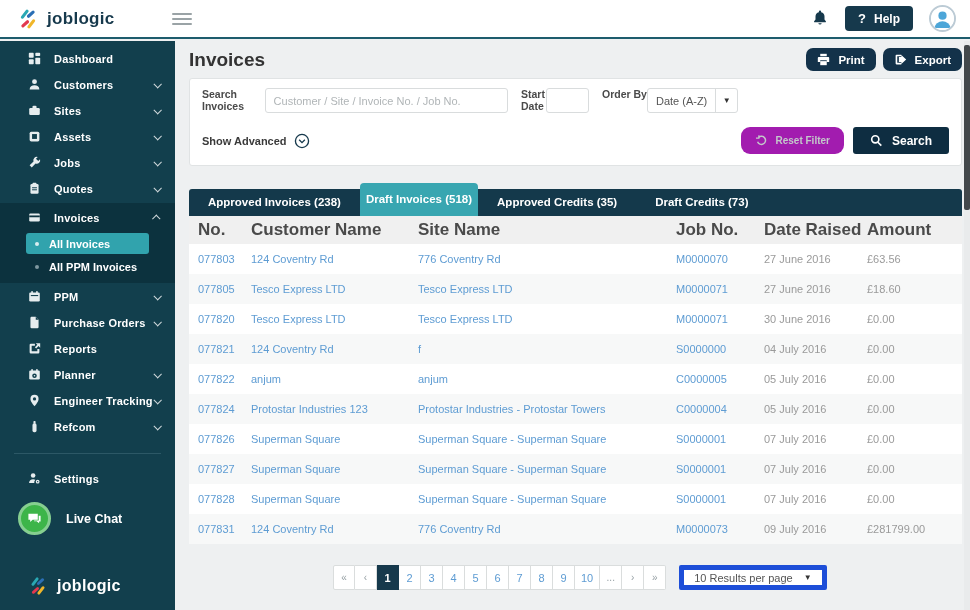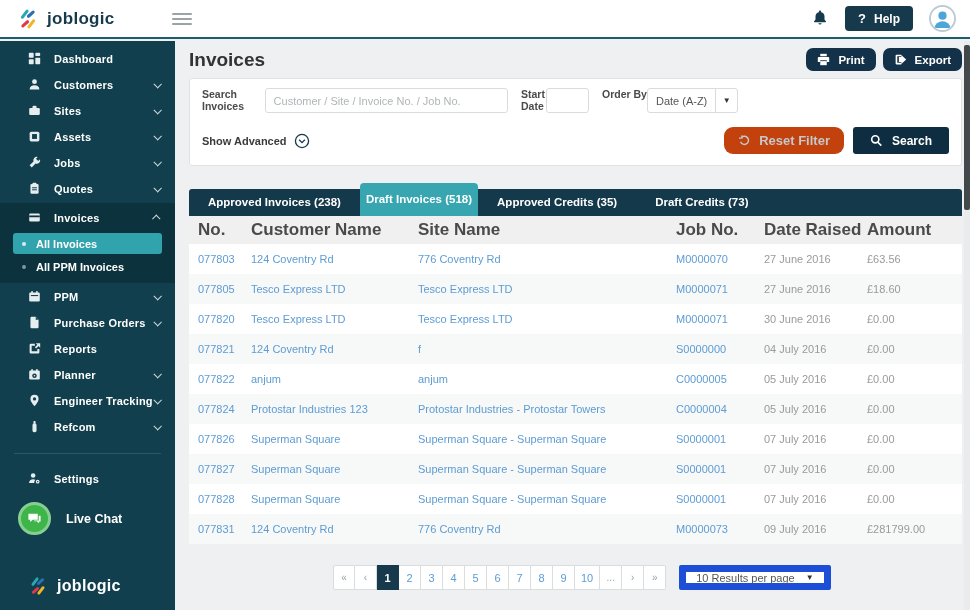--- a/index.html
+++ b/index.html
@@ -23,21 +23,21 @@
   
   .sidebar{position:absolute;top:41px;left:0;bottom:0;width:175px;background:#123f4d;color:#fff;padding-top:5px}
   .nav-item{display:flex;align-items:center;height:26px;padding:0 15px 0 28px;font-size:11px;font-weight:bold;cursor:pointer;letter-spacing:.2px}
   .nav-icon{width:14px;height:14px;margin-right:12px;flex:0 0 14px}
   .nav-icon svg{width:13px;height:13px;fill:#e6edef;display:block}
   .nav-label{white-space:nowrap}
   .chev{margin-left:auto;width:6px;height:6px;border-right:1.7px solid #cfd8db;border-bottom:1.7px solid #cfd8db;flex:0 0 6px}
   .chev.down{transform:rotate(45deg) translateY(-1px)}
   .chev.up{transform:rotate(225deg) translateY(-1px)}
   .nav-group{background:#0c323e;padding:2px 0 6px;margin:1px 0}
-  .nav-sub{display:flex;align-items:center;height:21px;margin:2px 13px 0;padding-left:9px;font-size:11px;font-weight:bold;border-radius:3px;cursor:pointer}
+  .nav-sub{display:flex;align-items:center;height:21px;margin:2px 26px 0;padding-left:9px;font-size:11px;font-weight:bold;border-radius:3px;cursor:pointer}
   .nav-sub .bullet{width:4px;height:4px;border-radius:50%;background:#7f98a0;margin-right:10px}
   .nav-sub.active{background:#31a3ad}
   .nav-sub.active .bullet{background:#d9eef0}
   .side-divider{height:1px;background:#2c5866;margin:13px 14px 12px}
   .livechat{display:flex;align-items:center;gap:15px;padding:10px 18px 0;cursor:pointer}
   .livechat-icon{width:33px;height:33px;border-radius:50%;background:#3db549;border:3px solid #86cf90;display:flex;align-items:center;justify-content:center}
   .livechat-icon svg{width:15px;height:15px;fill:#fff}
   .livechat-label{font-size:12.5px;font-weight:bold}
   .side-footer{position:absolute;bottom:13px;left:27px;display:flex;align-items:center;gap:8px}
   .side-footer .logo-text{color:#fff;font-size:16px}
@@ -60,21 +60,21 @@
   .fg-start{flex:0 0 68px}
   .fg-end{flex:0 0 85px}
   .fg-order{flex:1}
   .select{display:flex;height:25px;border:1px solid #d9dcdd;border-radius:3px;background:#fff;align-items:center;cursor:pointer}
   .select-value{flex:1;font-size:11px;color:#555;padding:0 8px}
   .select-caret{width:22px;align-self:stretch;border-left:1px solid #d9dcdd;display:flex;align-items:center;justify-content:center;color:#333;font-size:8px}
   .filter-row2{display:flex;align-items:center;margin-top:10px}
   .show-adv{display:flex;align-items:center;gap:7px;font-size:11px;font-weight:bold;color:#3a3a3a;cursor:pointer}
   .show-adv svg{width:16px;height:16px}
   .row2-actions{margin-left:auto;display:flex;gap:9px}
-  .reset-btn{display:flex;align-items:center;gap:8px;background:#c2410c;color:#c3c8ca;font-size:13px;font-weight:bold;height:27px;padding:0 14px;border-radius:9px;border:none;font-family:inherit}
+  .reset-btn{display:flex;align-items:center;gap:8px;background:#a21caf;color:#c3c8ca;font-size:10px;font-weight:bold;height:27px;padding:0 14px;border-radius:9px;border:none;font-family:inherit}
   .search-btn{display:flex;align-items:center;gap:9px;background:#0e2d41;color:#fff;font-size:12px;font-weight:bold;height:27px;padding:0 17px;border-radius:3px;border:none;cursor:pointer;font-family:inherit}
   .search-btn svg,.reset-btn svg{width:13px;height:13px}
 
   
   .tabs{position:relative;display:flex;align-items:flex-end;height:33px;margin-top:17px}
   .tabs::before{content:"";position:absolute;left:0;right:0;bottom:0;height:27px;background:#14394b;border-radius:3px 3px 0 0}
   .tab{position:relative;z-index:1;height:27px;line-height:27px;padding:0 19px;color:#fff;font-size:11.5px;font-weight:bold;cursor:pointer;white-space:nowrap}
   .tab.active{height:33px;line-height:32px;background:#38a6b1;border-radius:4px 4px 0 0;padding:0 6px}
 
   
@@ -92,21 +92,21 @@
   .cell-muted{color:#9a9a9a}
 
   
   .pager-row{display:flex;align-items:center;margin-top:21px;padding-left:144px}
   .pager{display:flex}
   .pbtn{min-width:22px;height:25px;padding:0 6px;background:#fff;border:1px solid #dadddd;border-left:none;display:flex;align-items:center;justify-content:center;font-size:11px;color:#5e9cd3;cursor:pointer}
   .pbtn:first-child{border-left:1px solid #dadddd;border-radius:2px 0 0 2px}
   .pbtn:last-child{border-radius:0 2px 2px 0}
   .pbtn.arrow{color:#97a1a5;font-size:10px}
   .pbtn.active{background:#16394c;color:#fff;border-color:#16394c;font-weight:bold}
-  .results-select{margin-left:13px;display:flex;align-items:center;height:25px;border:7px solid #1d4ed8;border-radius:2px;background:#fff;padding:0 10px;gap:11px;font-size:11px;color:#555;cursor:pointer}
+  .results-select{margin-left:13px;display:flex;align-items:center;height:25px;border:5px solid #1d4ed8;border-radius:2px;background:#fff;padding:0 10px;gap:11px;font-size:11px;color:#555;cursor:pointer}
   .results-caret{font-size:8px;color:#333}
 
   
   .scrollbar{position:absolute;right:0;top:41px;bottom:0;width:6px;background:#e9ebec}
   .scroll-thumb{position:absolute;top:4px;right:0;width:6px;height:165px;background:#43484b;border-radius:2px}
 </style>
 </head>
 <body>
 
 <div class="app">

